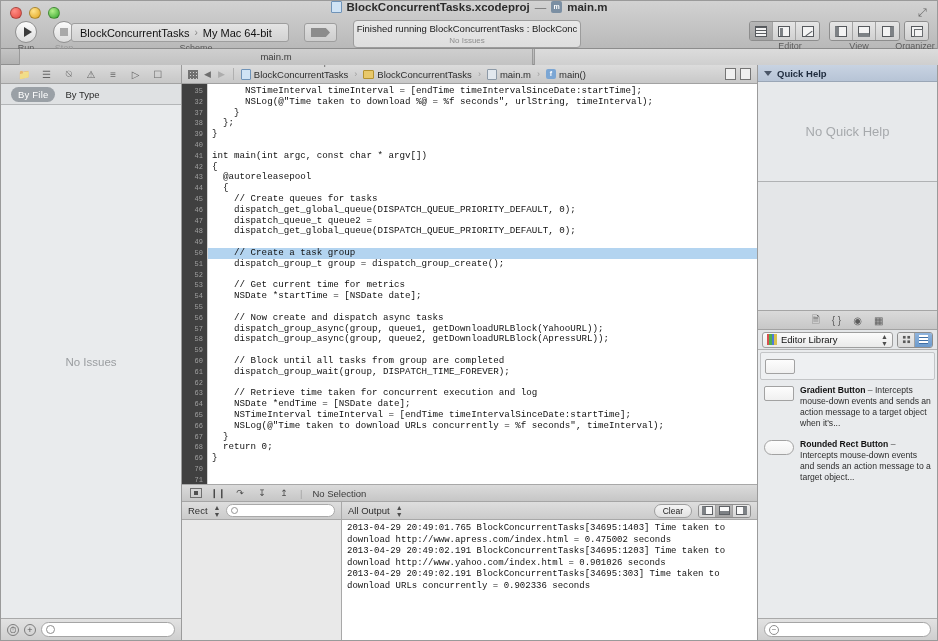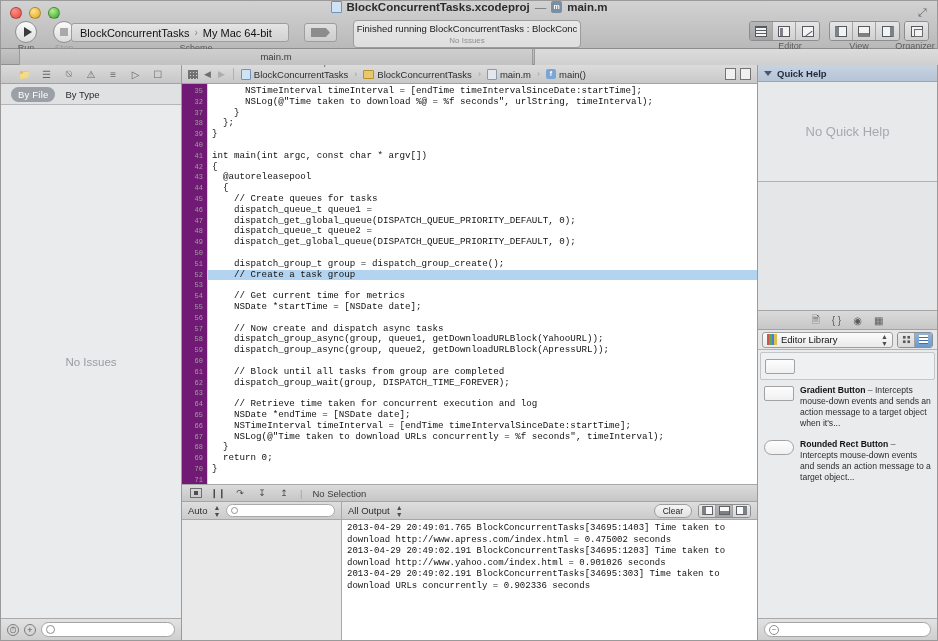--- a/index.html
+++ b/index.html
@@ -175,21 +175,21 @@
   .ic-proj { width:10px;height:11px;background:#cfe3f5;border:1px solid #6f93b8;border-radius:1px;}
   .ic-folder{ width:11px;height:9px;background:#e8c86a;border:1px solid #b49230;border-radius:1px;}
   .ic-file { width:10px;height:11px;background:#e2e8ee;border:1px solid #8d9aa7;border-radius:1px;}
   .ic-func { width:10px;height:10px;background:#7ba6d4;border-radius:2px;color:#fff;font-size:7px;
       line-height:10px;text-align:center;font-weight:bold;}
   .jb-right { margin-left: auto; display:flex; align-items:center; gap: 4px; }
   .jbmini { width: 11px; height: 12px; border:1px solid #747474; background:#f0f0f0;}
 
   .codewrap { flex: 1 1 auto; display:flex; min-height: 0; background: #fff;
      border-bottom: 1px solid #a8a8a8; position: relative; overflow: hidden; }
-  .gutter { width: 26px; flex: 0 0 26px; background: #701a75; border-right: 1px solid #d5d5d5;
+  .gutter { width: 26px; flex: 0 0 26px; background: #404040; border-right: 1px solid #d5d5d5;
      padding-top: 2px; }
   .gutter .ln { height: 10.8px; line-height: 10.8px; text-align: right; padding-right: 4px;
      font-family: "Liberation Mono", monospace; font-size: 7px; color: #9f9f9f; }
   .code { flex: 1 1 auto; padding-top: 2px; overflow: hidden; position: relative; }
   .code .cl { height: 10.8px; line-height: 10.8px; font-family: "Liberation Mono", monospace;
      font-size: 9.2px; color: #111; white-space: pre; padding-left: 4px; }
   .code .cl.hl { background: #b3d4f0; }
 
   
   .debugbar { height: 17px; flex:0 0 17px;
@@ -484,27 +484,26 @@
             <div class="cl">      NSLog(@"Time taken to download %@ = %f seconds", urlString, timeInterval);</div>
             <div class="cl">    }</div>
             <div class="cl">  };</div>
             <div class="cl">}</div>
             <div class="cl"></div>
             <div class="cl">int main(int argc, const char * argv[])</div>
             <div class="cl">{</div>
             <div class="cl">  @autoreleasepool</div>
             <div class="cl">  {</div>
             <div class="cl">    // Create queues for tasks</div>
-            <div class="cl">    dispatch_queue_t queue1 =</div>
             <div class="cl">    dispatch_get_global_queue(DISPATCH_QUEUE_PRIORITY_DEFAULT, 0);</div>
             <div class="cl">    dispatch_queue_t queue2 =</div>
             <div class="cl">    dispatch_get_global_queue(DISPATCH_QUEUE_PRIORITY_DEFAULT, 0);</div>
             <div class="cl"></div>
+            <div class="cl hl">    // Create a task group</div>
             <div class="cl">    dispatch_group_t group = dispatch_group_create();</div>
-            <div class="cl hl">    // Create a task group</div>
             <div class="cl"></div>
             <div class="cl">    // Get current time for metrics</div>
             <div class="cl">    NSDate *startTime = [NSDate date];</div>
             <div class="cl"></div>
             <div class="cl">    // Now create and dispatch async tasks</div>
             <div class="cl">    dispatch_group_async(group, queue1, getDownloadURLBlock(YahooURL));</div>
             <div class="cl">    dispatch_group_async(group, queue2, getDownloadURLBlock(ApressURL));</div>
             <div class="cl"></div>
             <div class="cl">    // Block until all tasks from group are completed</div>
             <div class="cl">    dispatch_group_wait(group, DISPATCH_TIME_FOREVER);</div>
@@ -528,21 +527,21 @@
         <span class="dbg-ic">↷</span>
         <span class="dbg-ic">↧</span>
         <span class="dbg-ic">↥</span>
         <span class="dbg-sep">|</span>
         <span>No Selection</span>
       </div>
 
       <div class="dbgpanes">
         <div class="varpane">
           <div class="varhdr">
-            <span>Auto</span>
+            <span>Rect</span>
             <span class="stepper">▲<br>▼</span>
             <div class="vsearch">
               <span class="mag"></span>
             </div>
           </div>
           <div class="varbody"></div>
         </div>
 
         <div class="console">
           <div class="conhdr">

